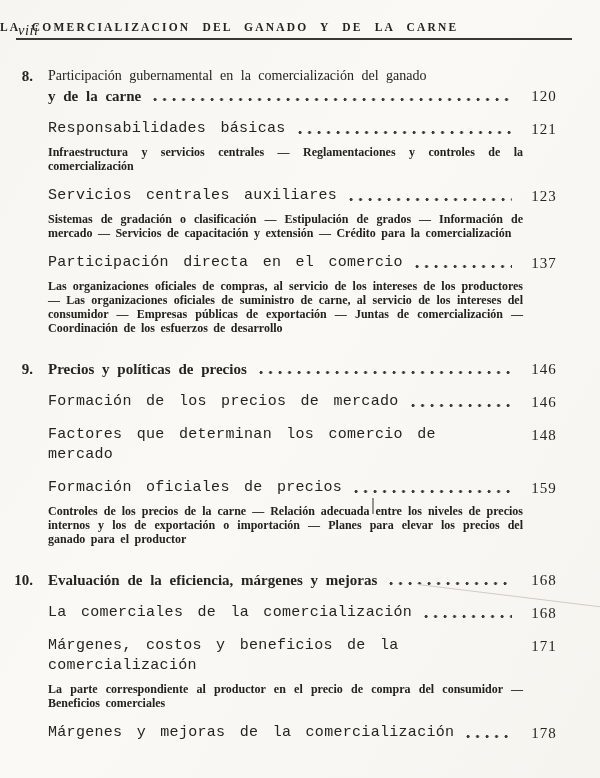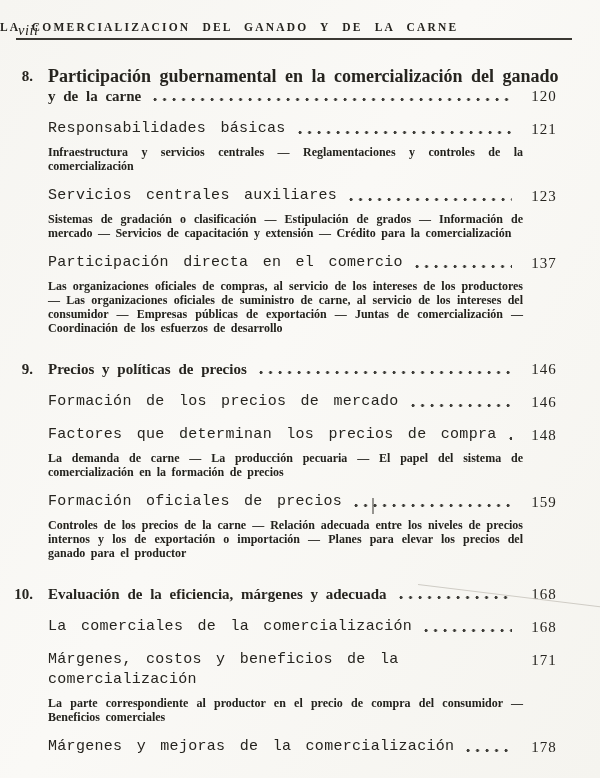--- a/index.html
+++ b/index.html
@@ -34,21 +34,21 @@
   }
   
   .toc { padding-right: 34px; }
   .chap { display: flex; margin-top: 26px; line-height: 20px; }
   .chap.big-gap { margin-top: 24px; }
   .chapnum {
     flex: none; width: 33px; text-align: right;
     font-weight: bold; font-size: 15px;
   }
   .chapbody { flex: 1; margin-left: 15px; }
-  .chaptitle-plain { font-weight: bold; font-size: 18px; word-spacing: 4px; }
+  .chaptitle-plain { font-weight: normal; font-size: 14px; word-spacing: 4px; }
   .titleline { display: flex; }
   .titleline .t { font-weight: bold; font-size: 15px; word-spacing: 4px; text-align: center; }
   .entry {
     display: flex; margin: 13px 0 0 48px;
     font-size: 15px; line-height: 20px;
   }
   .entry .t { word-spacing: 5px; letter-spacing: 0.3px; font-family: Liberation Mono, monospace; }
   .leader {
     flex: 1; align-self: flex-end;
     height: 7px;
@@ -145,38 +145,37 @@
       </div>
     </div>
 
     <div class="entry">
       <span class="t">Formación de los precios de mercado</span>
       <span class="leader"></span>
       <span class="pg">146</span>
     </div>
 
     <div class="entry">
-      <span class="t">Factores que determinan los precios de compra</span>
+      <span class="t">Factores que determinan los comercio de mercado</span>
       <span class="leader"></span>
       <span class="pg">148</span>
     </div>
-    <p class="topics">La demanda de carne — La producción pecuaria — El papel del sistema de comercialización en la formación de precios</p>
 
     <div class="entry">
       <span class="t">Formación oficiales de precios</span>
       <span class="leader"></span>
       <span class="pg">159</span>
     </div>
     <p class="topics">Controles de los precios de la carne — Relación adecuada entre los niveles de precios internos y los de exportación o importación — Planes para elevar los precios del ganado para el productor</p>
 
     <div class="chap big-gap">
       <div class="chapnum">10.</div>
       <div class="chapbody">
         <div class="titleline">
-          <span class="t">Evaluación de la eficiencia, márgenes y adecuada</span>
+          <span class="t">Evaluación de la eficiencia, márgenes y mejoras</span>
           <span class="leader"></span>
           <span class="pg">168</span>
         </div>
       </div>
     </div>
 
     <div class="entry">
       <span class="t">La comerciales de la comercialización</span>
       <span class="leader"></span>
       <span class="pg">168</span>

